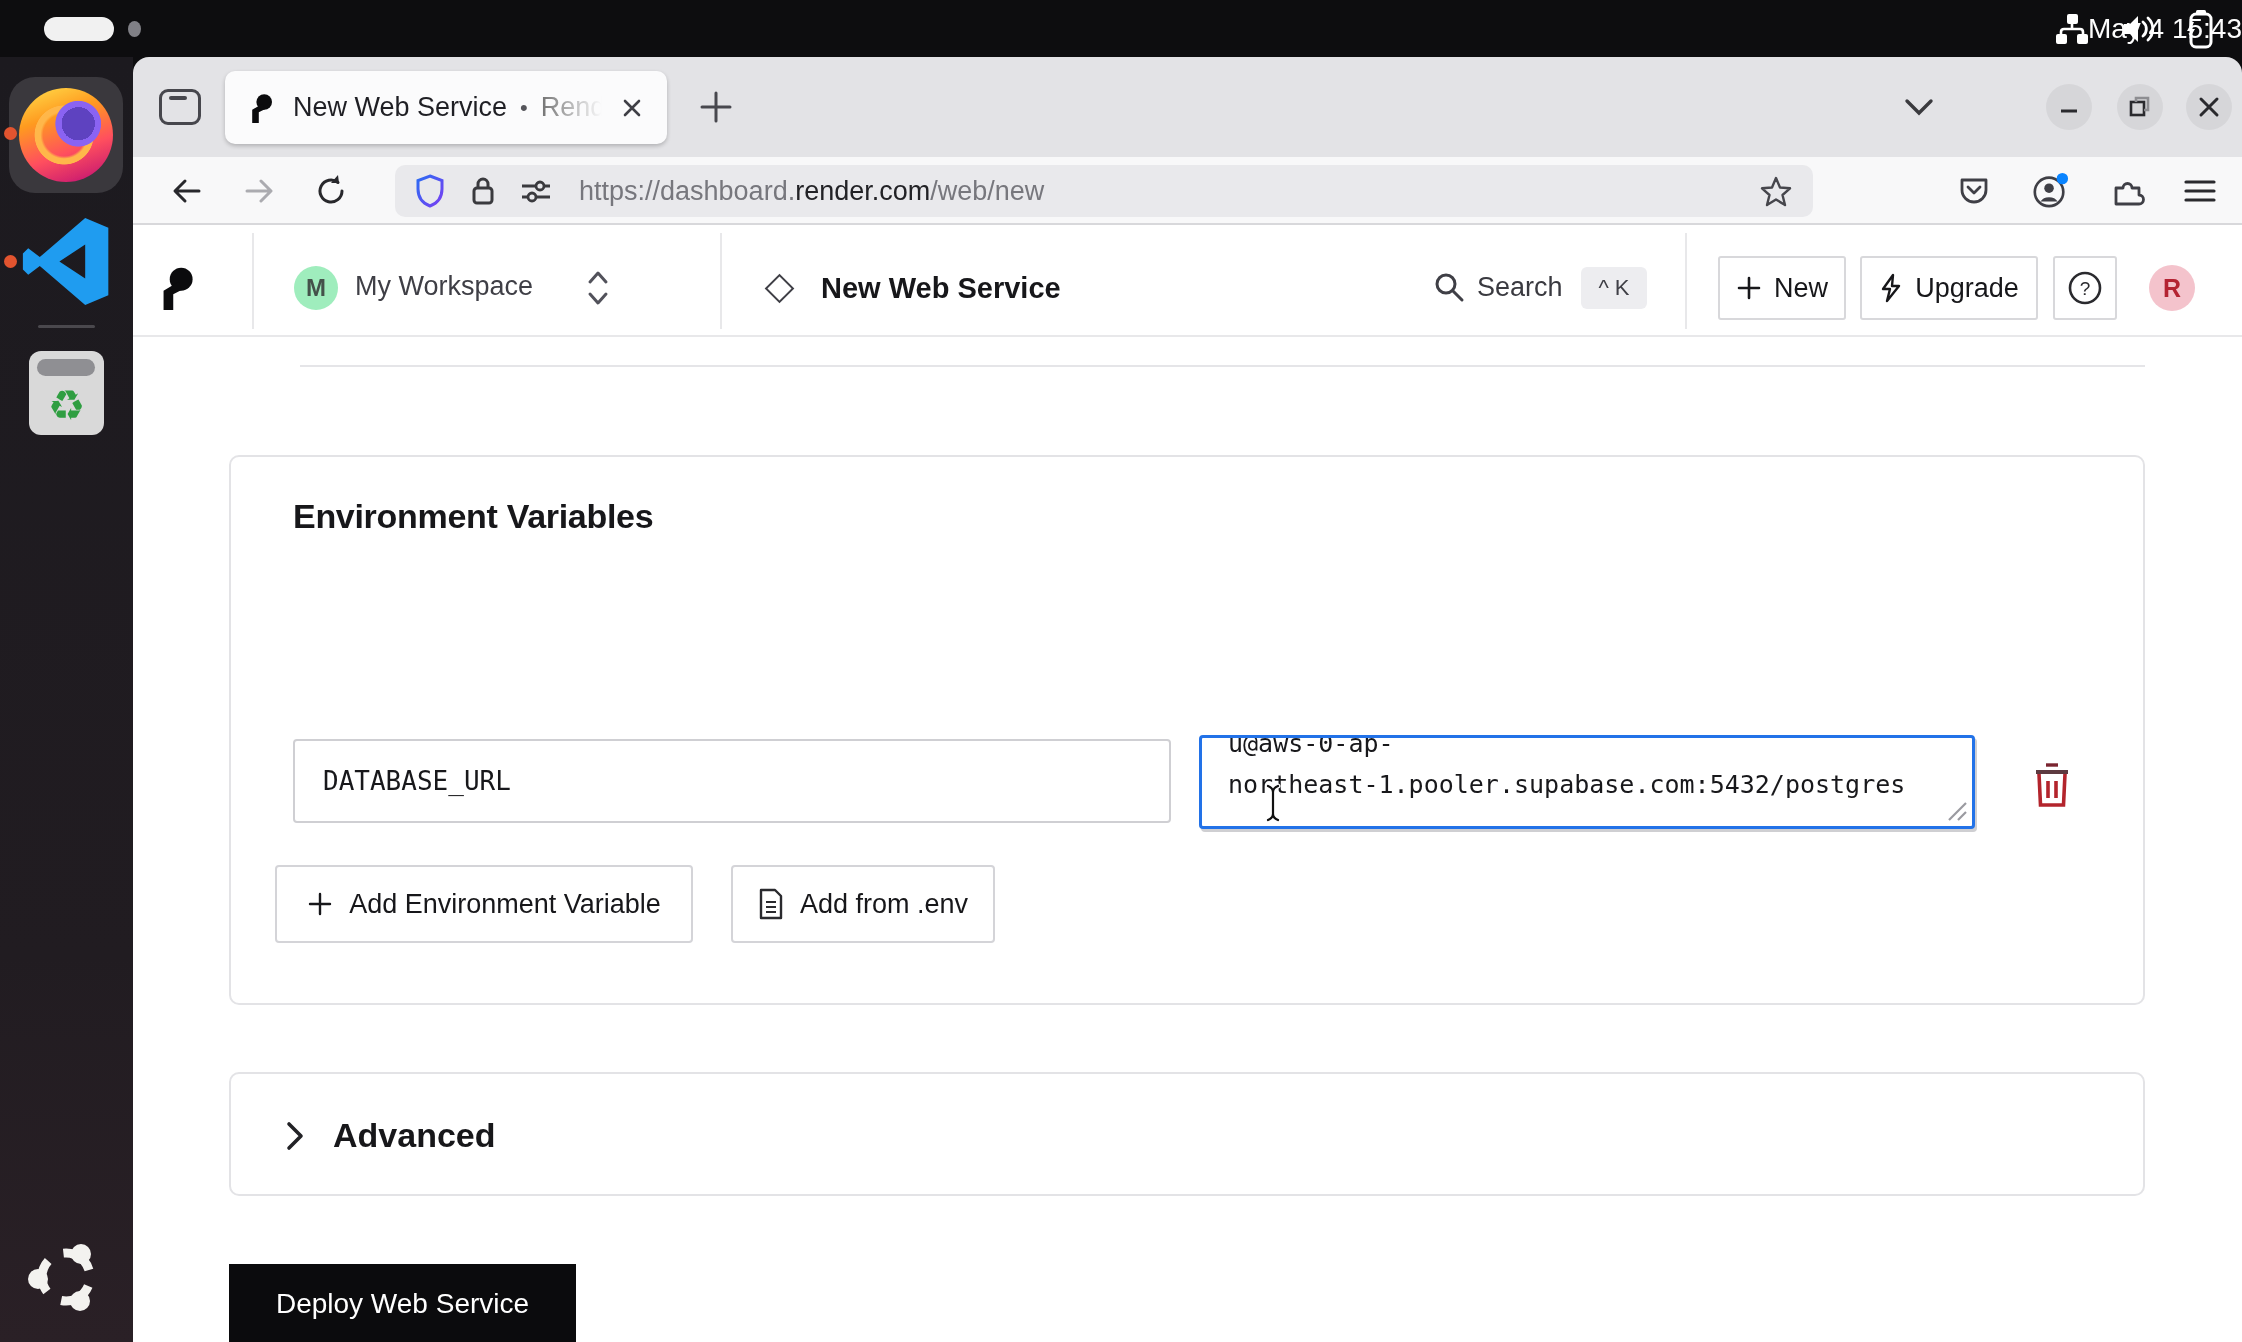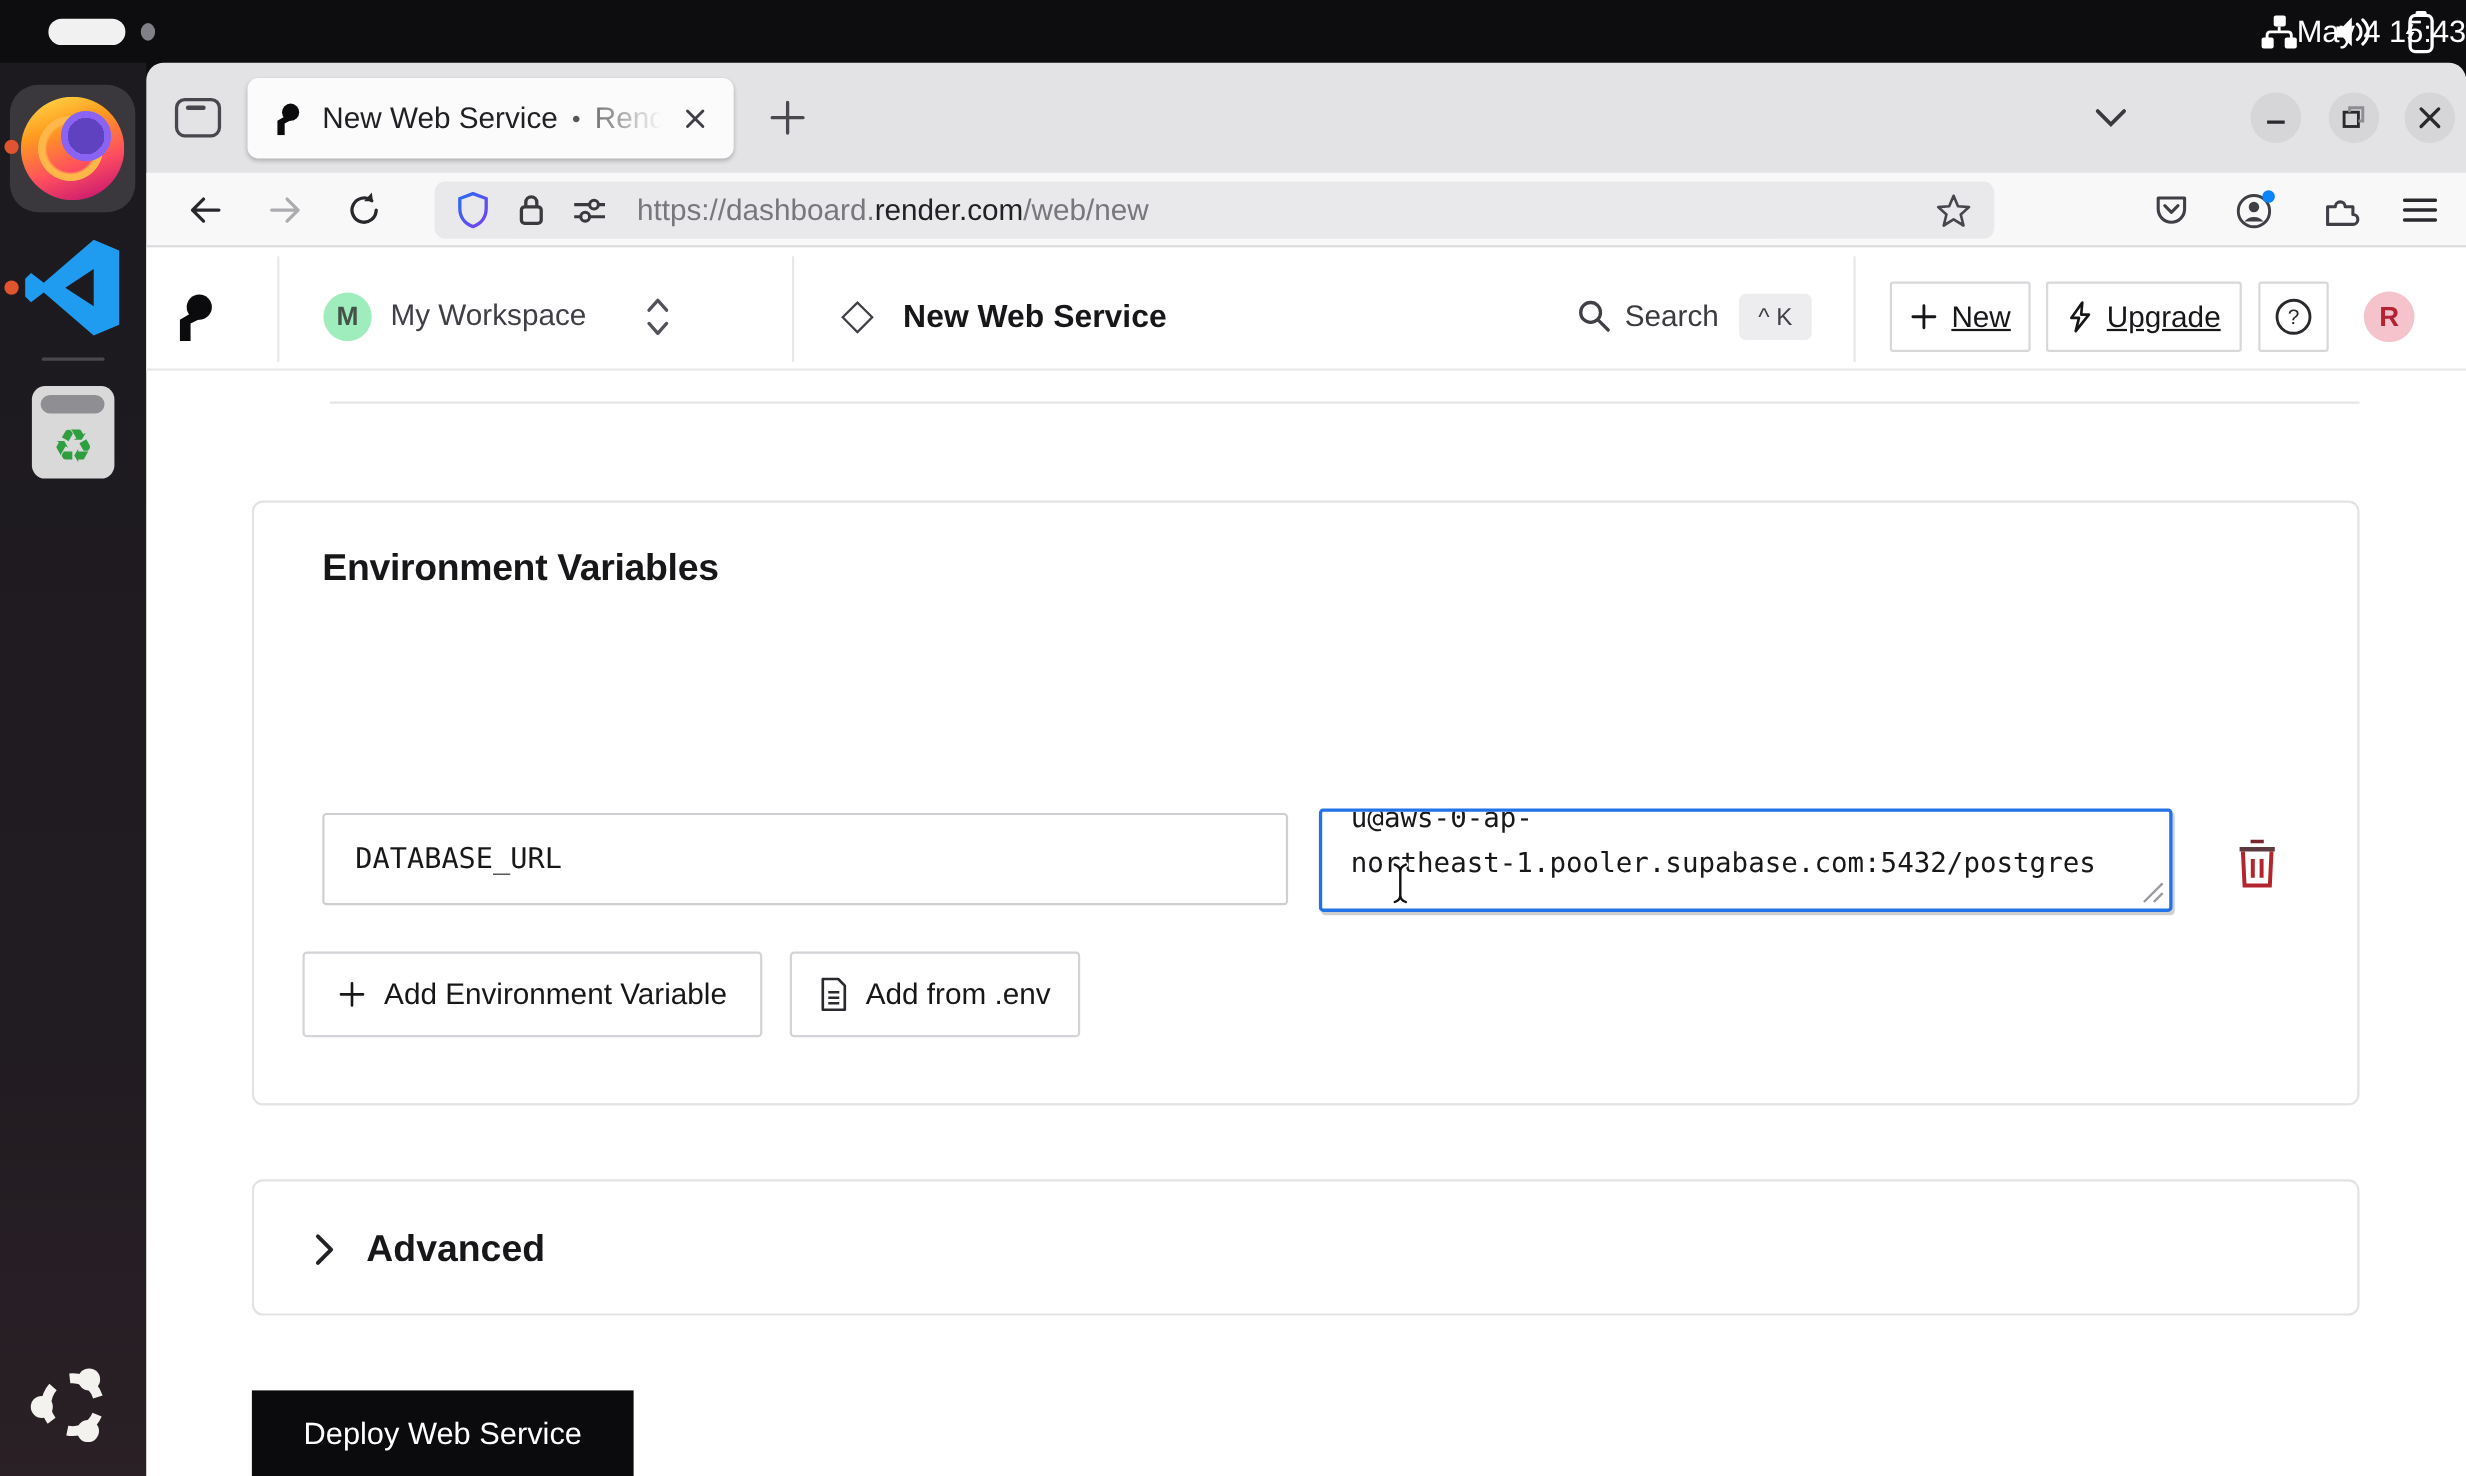--- a/index.html
+++ b/index.html
@@ -73,21 +73,21 @@
   .avatar-m { position:absolute; left:161px; top:41px; width:44px; height:44px; background:#9fedbd; color:#44524a; font-size:24px; }
   .workspace-name { position:absolute; left:222px; top:46px; font-size:27px; color:#3f3f46; }
   .sort-icon { position:absolute; left:452px; top:42px; width:26px; height:42px; }
   .diamond { position:absolute; left:636px; top:53px; width:21px; height:21px; border:2.5px solid #3f3f46; transform:rotate(45deg); }
   .page-title { position:absolute; left:688px; top:47px; font-size:29px; font-weight:700; color:#17171a; }
   .search-icon { position:absolute; left:1300px; top:46px; width:32px; height:32px; }
   .search-label { position:absolute; left:1344px; top:47px; font-size:27px; color:#3a3a40; }
   .kbd-badge { position:absolute; left:1448px; top:42px; width:66px; height:42px; background:#ededf0; border-radius:6px;
                font-size:22px; color:#3f3f46; display:flex; align-items:center; justify-content:center; }
   .hdr-btn { position:absolute; top:31px; height:64px; background:#fff; border:2px solid #d8d8db; border-radius:3px;
-             display:flex; align-items:center; justify-content:center; gap:12px; font-size:27px; color:#17171a;text-decoration:underline; }
+             display:flex; align-items:center; justify-content:center; gap:12px; font-size:27px; color:#17171a; }
   .btn-new { left:1585px; width:128px; }
   .btn-upgrade { left:1727px; width:178px; }
   .btn-help { left:1920px; width:64px; }
   .avatar-r { position:absolute; left:2016px; top:40px; width:46px; height:46px; background:#f4c3cc; color:#b42332; font-size:25px; }
 
   .hr-frag { position:absolute; left:167px; top:140px; width:1845px; height:2px; background:#e5e5e8; }
 
   .card { position:absolute; left:96px; width:1916px; background:#fff; border:2px solid #e3e3e6; border-radius:10px; }
   .envcard { top:230px; height:550px; }
   .env-title { position:absolute; left:62px; top:40px; font-size:34px; font-weight:700; color:#17171a; letter-spacing:-.3px; }
@@ -98,21 +98,21 @@
                font-family:"DejaVu Sans Mono", monospace; font-size:26px; color:#18181b; }
   .value-area { position:absolute; left:968px; top:278px; width:776px; height:94px; border:3px solid #2272e8; border-radius:4px;
                 background:#fff; overflow:hidden; box-shadow:2px 3px 0 #cfcfd2; }
   .value-inner { margin:-15px 0 0 0; padding:0 26px; font-family:"DejaVu Sans Mono", monospace; font-size:25px;
                  line-height:41px; color:#18181b; white-space:pre; }
   .resize-handle { position:absolute; right:3px; bottom:3px; width:24px; height:24px; }
   .row-trash { position:absolute; left:1800px; top:304px; width:42px; height:48px; }
   .env-btn { position:absolute; top:408px; height:78px; background:#fff; border:2px solid #d4d4d8; border-radius:4px;
              display:flex; align-items:center; justify-content:center; gap:16px; font-size:27px; color:#17171a; }
   .btn-add-var { left:44px; width:418px; }
-  .btn-add-env { left:487px; width:264px; }
+  .btn-add-env { left:500px; width:264px; }
 
   .advcard { top:847px; height:124px; }
   .adv-chevron { position:absolute; left:52px; top:44px; width:24px; height:36px; }
   .adv-title { position:absolute; left:102px; top:42px; font-size:34px; font-weight:700; color:#17171a; }
 
   .deploy-btn { position:absolute; left:96px; top:1039px; width:347px; height:112px; background:#0b0b0d; color:#fff;
                 font-size:28px; display:flex; align-items:center; justify-content:center; padding-bottom:32px; }
 
   
   .ibeam { position:absolute; left:1264px; top:783px; width:18px; height:40px; }

